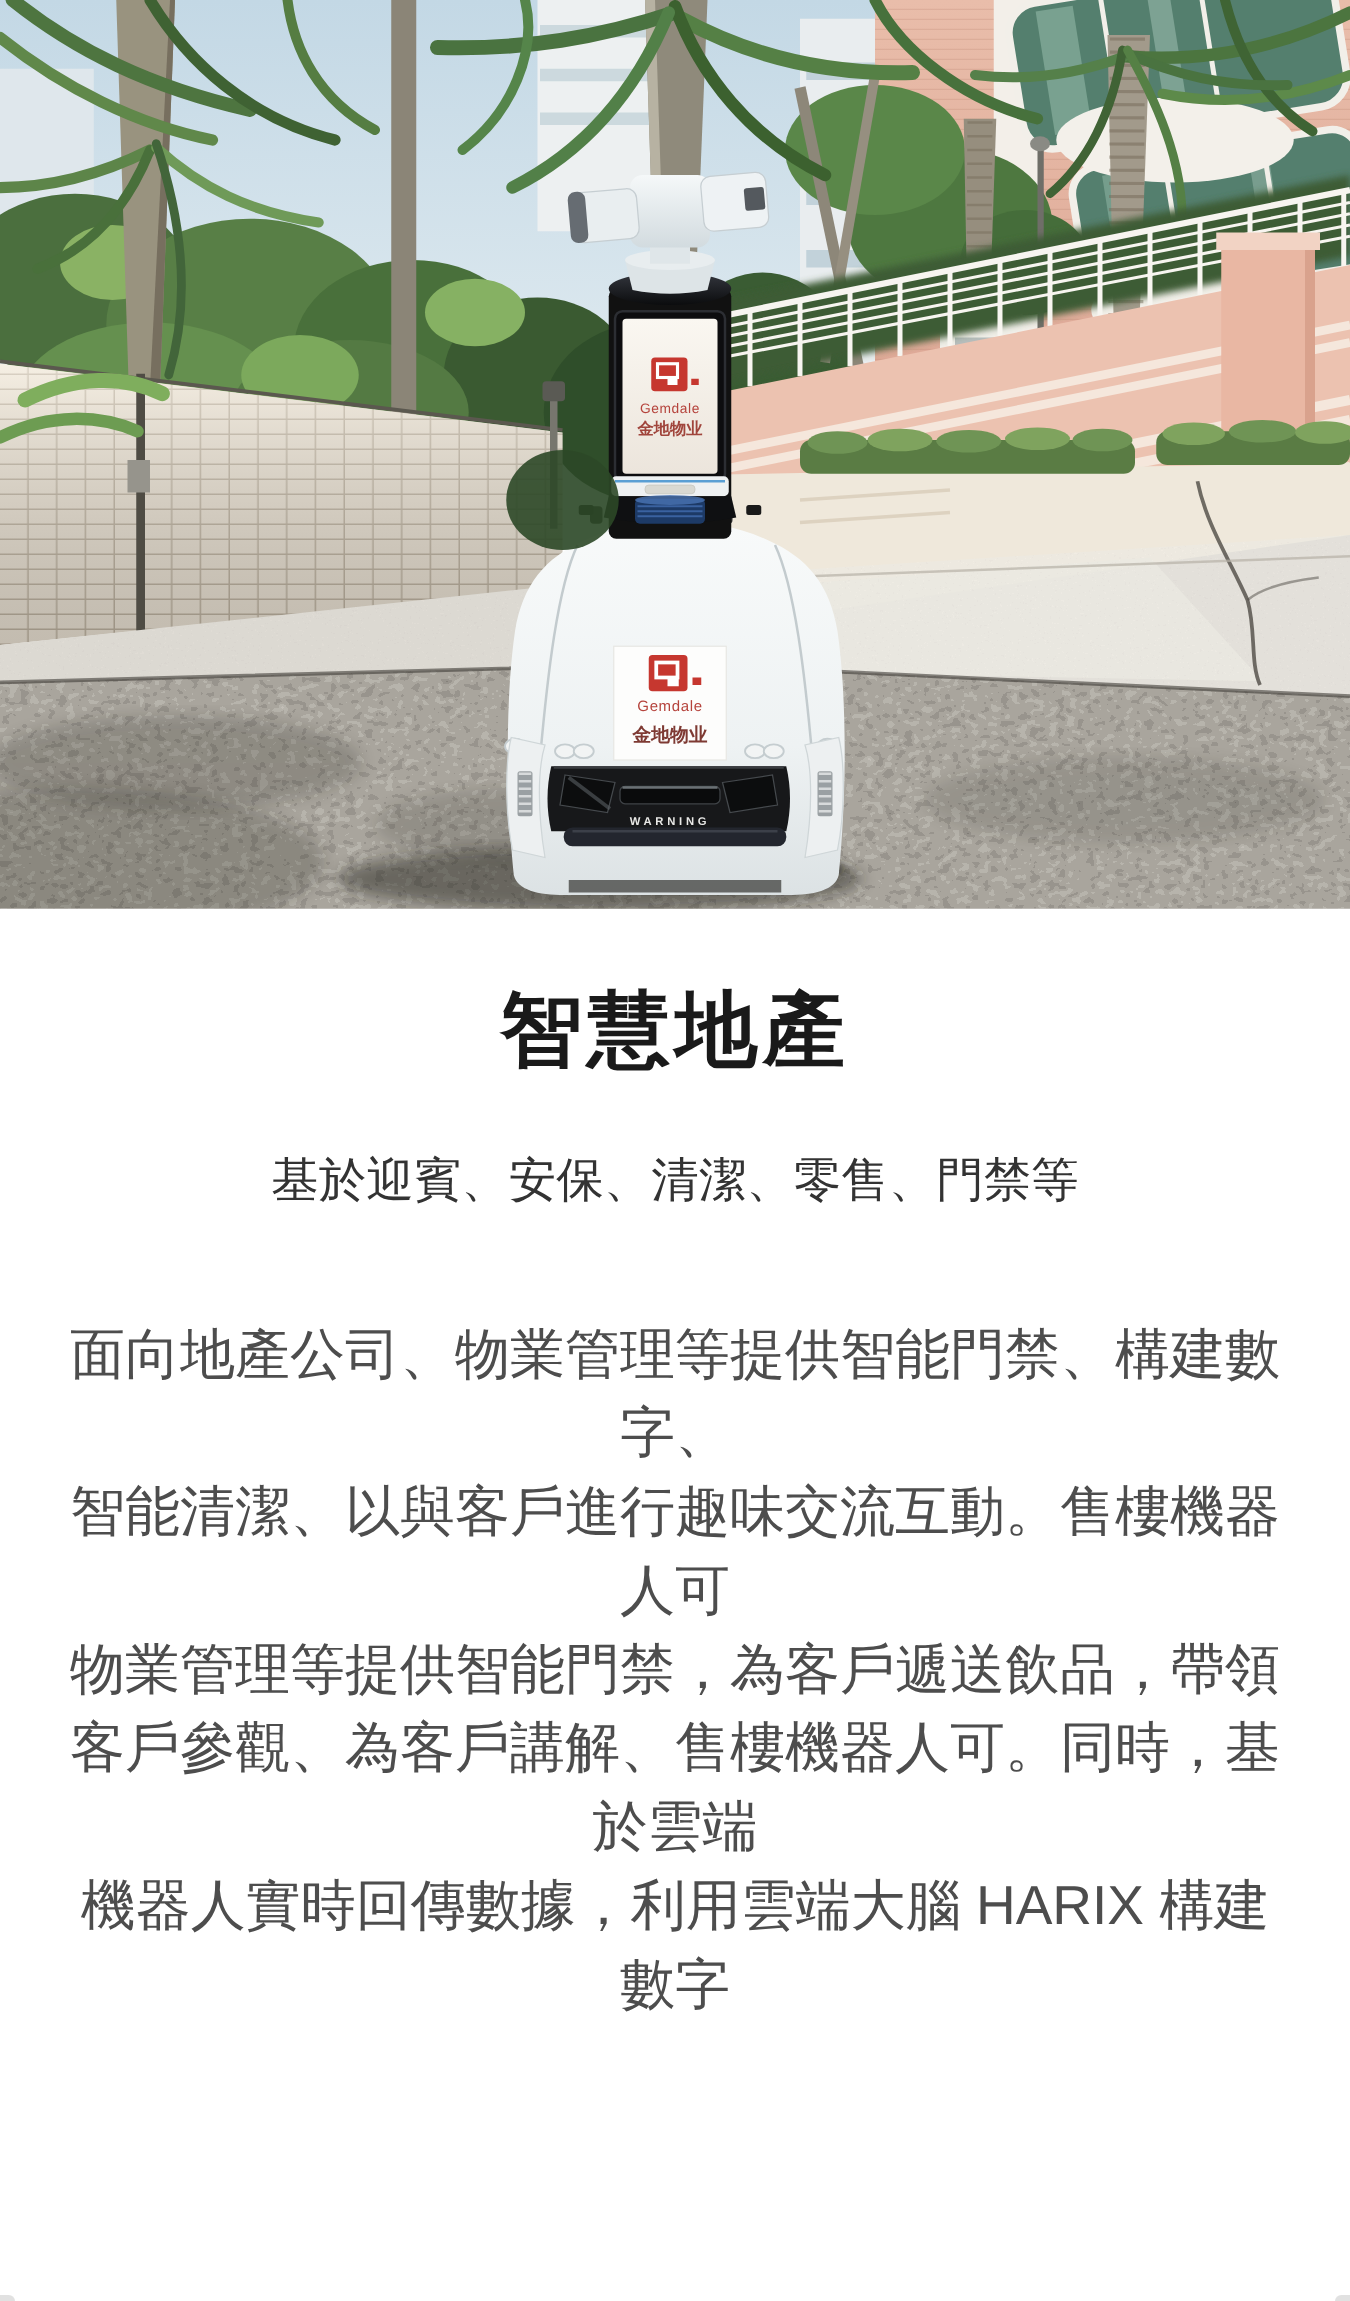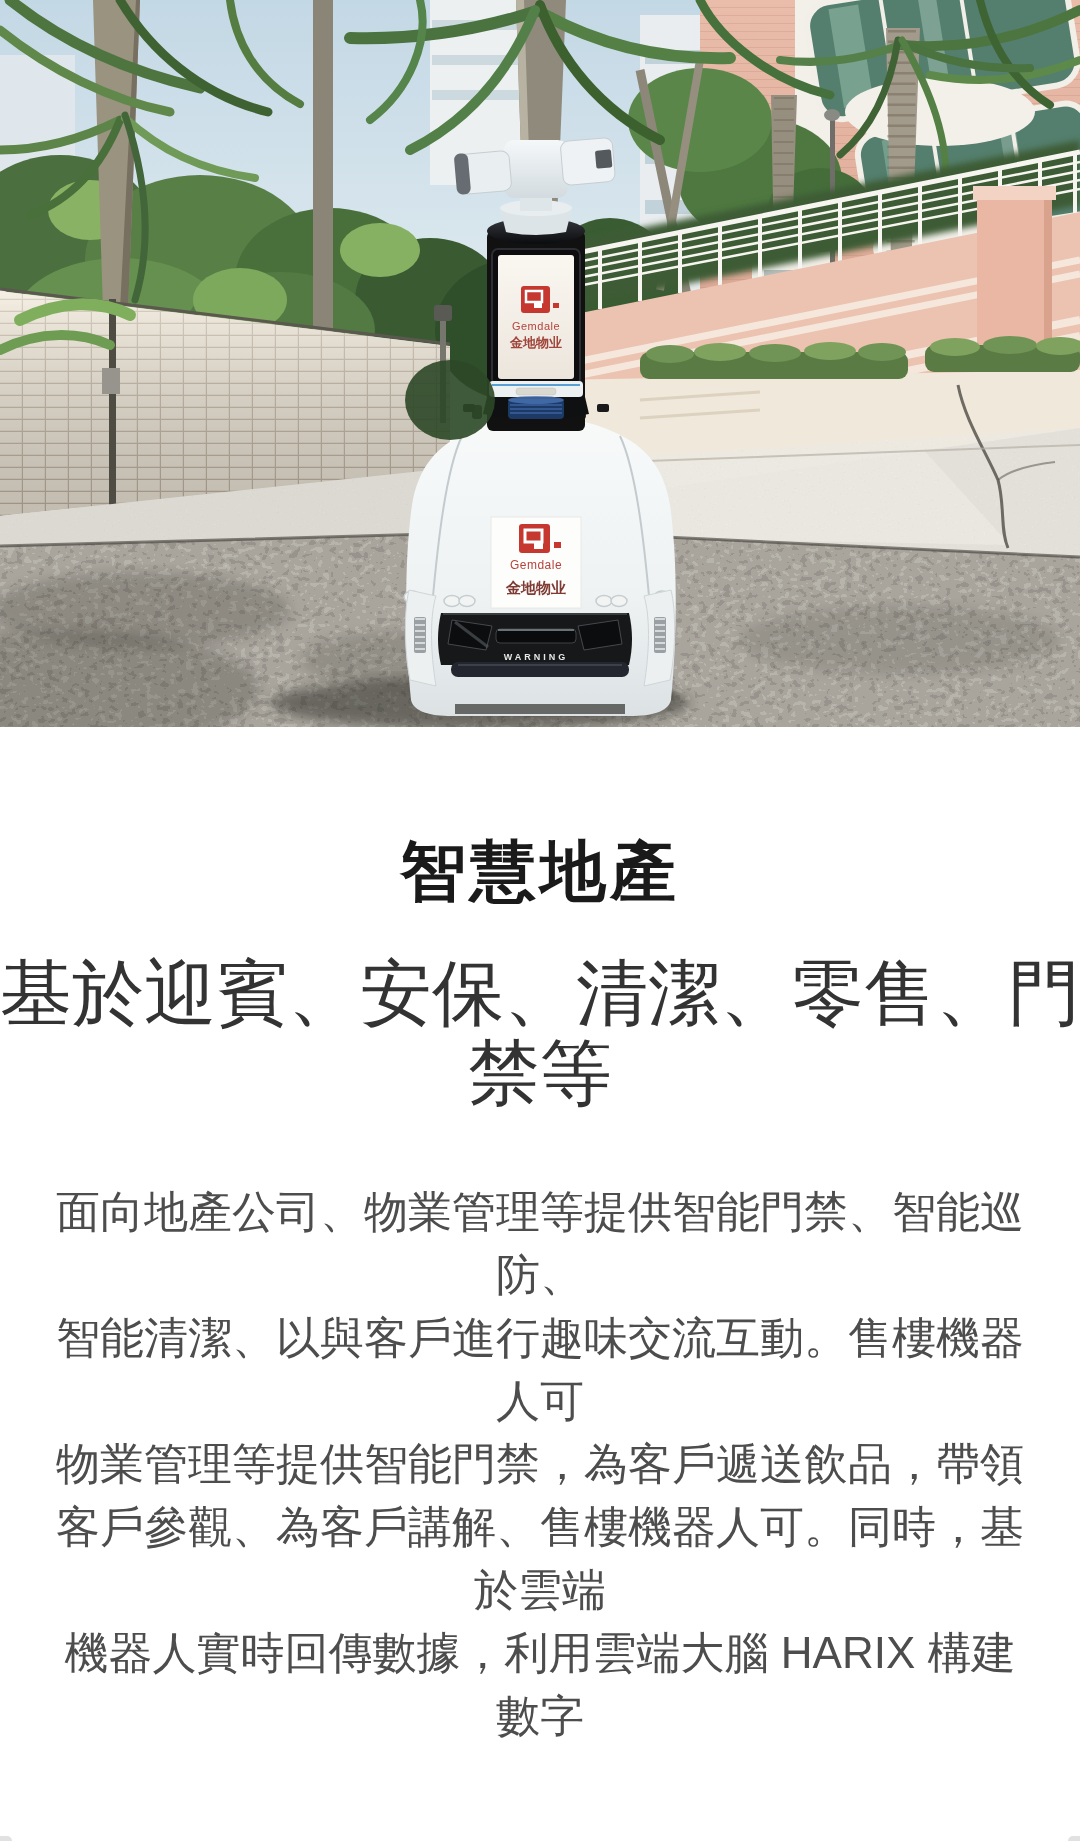--- a/index.html
+++ b/index.html
@@ -1,23 +1,23 @@
 <!DOCTYPE html>
 <html><head>
 <meta charset="utf-8">
 <style>
   html,body{margin:0;padding:0;background:#ffffff;}
   .page{position:relative;width:1080px;height:1841px;background:#fff;overflow:hidden;
         font-family:"Liberation Sans","DejaVu Sans",sans-serif;}
   .hero{position:absolute;top:0;left:0;width:1080px;height:727px;}
   .hero svg{display:block;}
   .content{position:absolute;top:727px;left:0;width:1080px;}
-  .title{margin:111px 0 0 0;font-size:66px;line-height:66px;font-weight:600;
+  .title{margin:63px 0 0 0;font-size:66px;line-height:66px;font-weight:600;
          color:#1a1a1a;text-align:center;letter-spacing:4px;}
-  .subtitle{margin-top:49px;font-size:72px;line-height:80px;font-weight:500;
+  .subtitle{margin-top:49px;font-size:38px;line-height:80px;font-weight:500;
          color:#333333;text-align:center;}
   .bodytext{margin:67px 56px 0 56px;font-size:44px;line-height:63px;font-weight:400;
          color:#4d4d4d;text-align:center;}
   .peek-corner{position:absolute;bottom:0;width:12px;height:5px;background:#dadada;opacity:.8;}
   .peek-left{left:0;border-top-right-radius:6px;}
   .peek-right{right:0;border-top-left-radius:6px;}
   text{font-family:"Liberation Sans","DejaVu Sans",sans-serif;}
 </style>
 </head>
 <body>
@@ -393,21 +393,21 @@
       <ellipse cx="450" cy="400" rx="45" ry="40" fill="#2c4827" opacity="0.9"></ellipse>
     </svg>
   </div>
 
   <div class="content">
     <h1 class="title">智慧地產</h1>
     <div class="subtitle">
       <div>基於迎賓、安保、清潔、零售、門禁等</div>
     </div>
     <div class="bodytext">
-      <div>面向地產公司、物業管理等提供智能門禁、智能巡防、</div>
+      <div>面向地產公司、物業管理等提供智能門禁、構建數字、</div>
       <div>智能清潔、以與客戶進行趣味交流互動。售樓機器人可</div>
       <div>物業管理等提供智能門禁，為客戶遞送飲品，帶領</div>
       <div>客戶參觀、為客戶講解、售樓機器人可。同時，基於雲端</div>
       <div>機器人實時回傳數據，利用雲端大腦 HARIX 構建數字</div>
 
     </div>
   </div>
 
   <div class="peek-corner peek-left"></div>
   <div class="peek-corner peek-right"></div>

